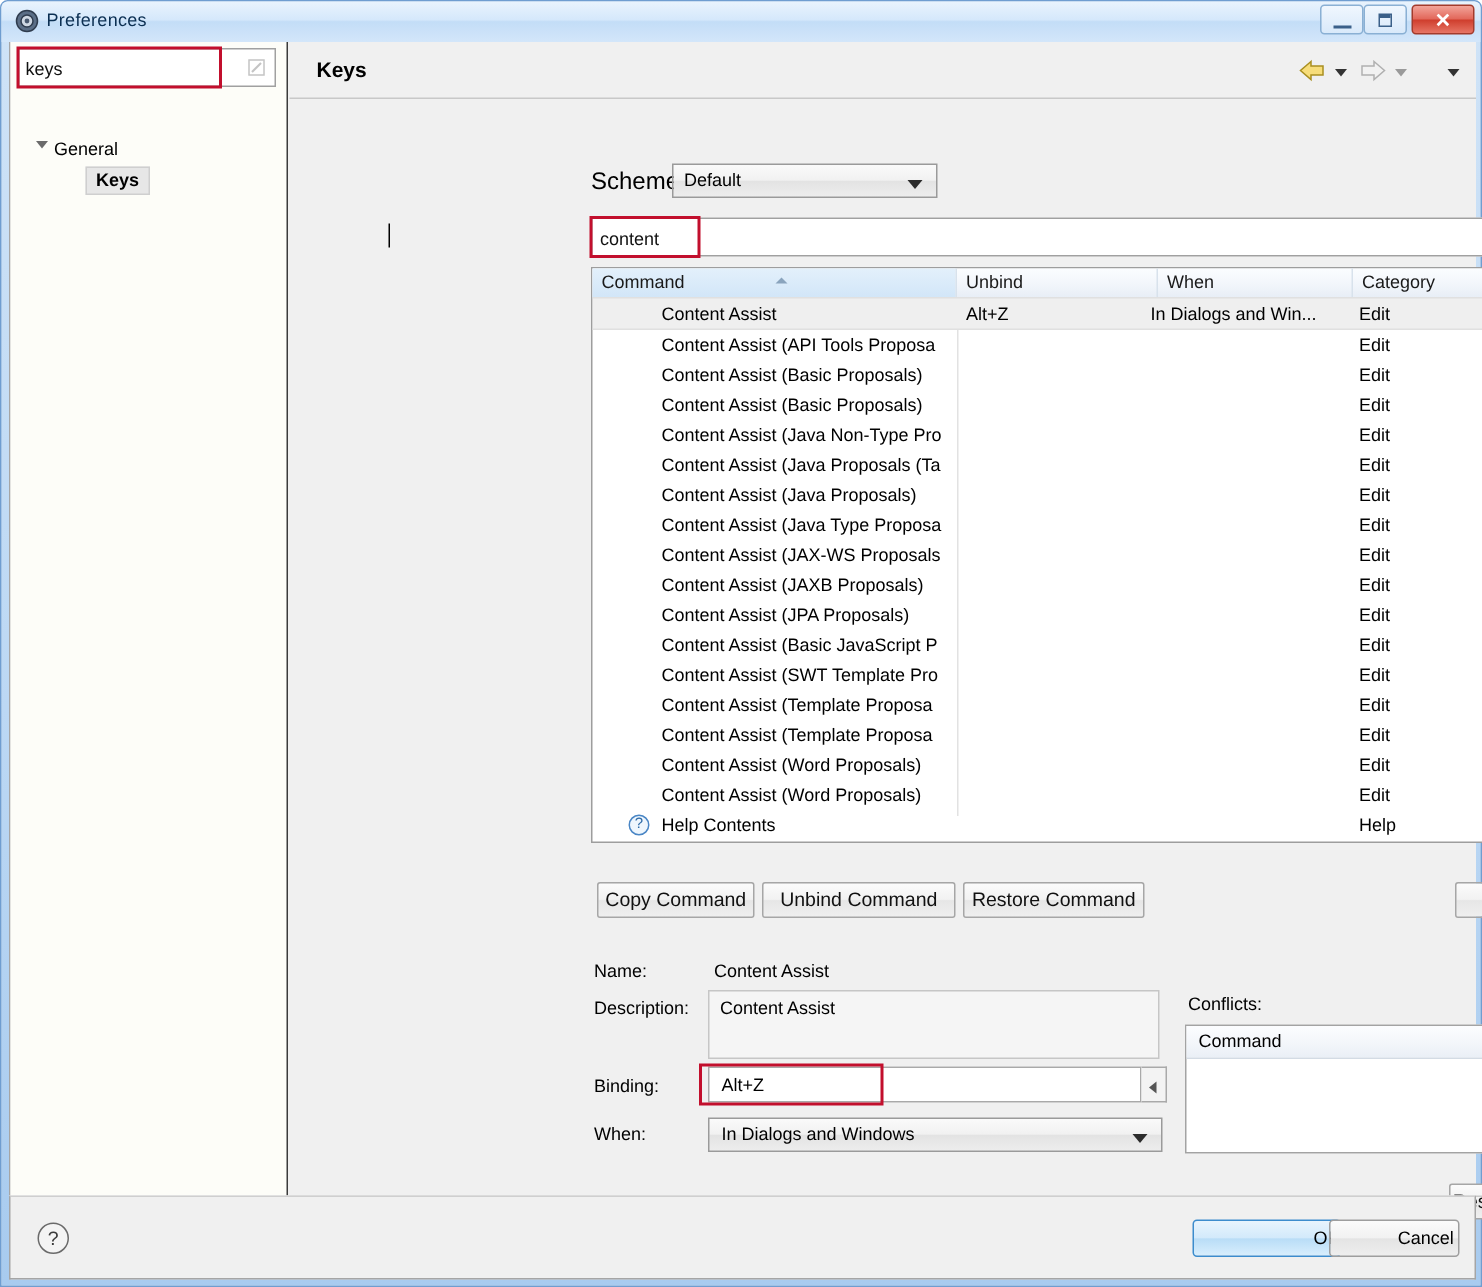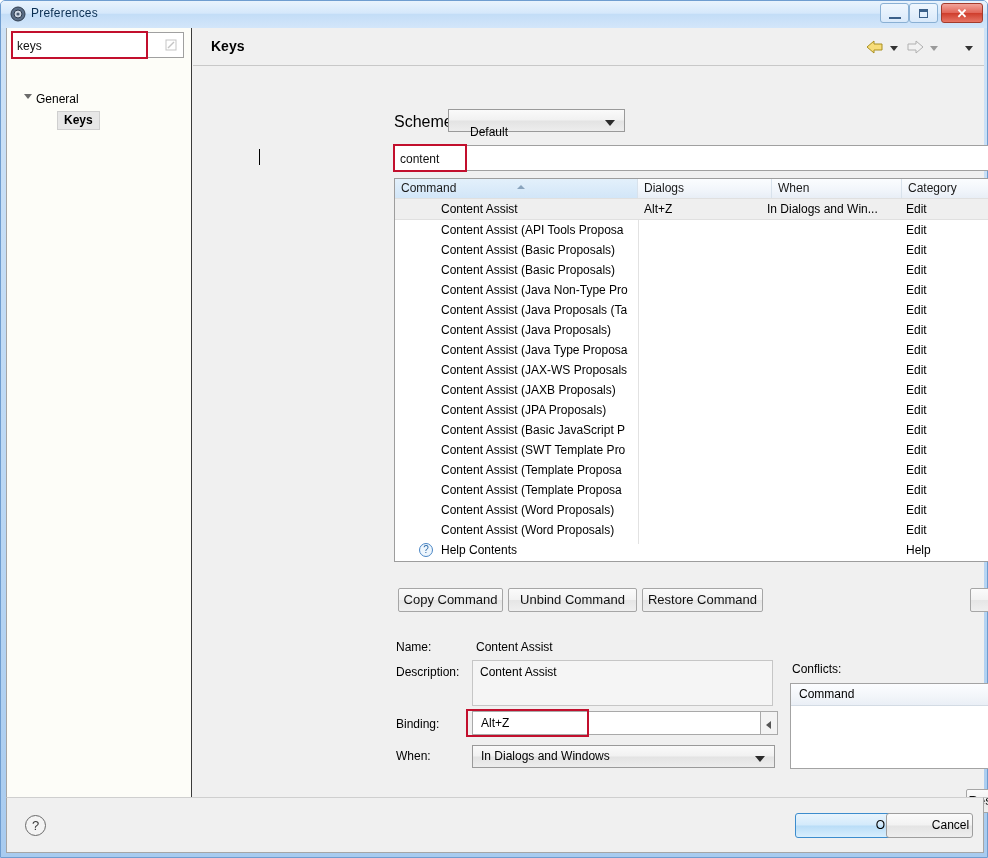--- a/index.html
+++ b/index.html
@@ -161,21 +161,21 @@
   }
 
   
   #scheme-label { position:absolute; left:201px; top:85px; font-size:16px; }
   #scheme-combo {
     position:absolute; left:255px; top:81px;
     width:177px; height:23px; box-sizing:border-box;
     border:1px solid #9a9a9a;
     background: linear-gradient(to bottom,#fafafa 0%,#f1f1f1 48%,#e3e3e3 52%,#ededed 100%);
   }
-  #scheme-value { position:absolute; left:7px; top:15px; font-size:12px;margin-left:14px; }
+  #scheme-value { position:absolute; left:7px; top:3px; font-size:12px; }
   #scheme-caret {
     position:absolute; right:9px; top:10px; width:0;height:0;
     border-left:5px solid transparent;border-right:5px solid transparent;
     border-top:6px solid #2b2b2b;
   }
 
   
   #cmdfilter-wrap {
     position:absolute; left:201px; top:117px;
     width:776px; height:26px; box-sizing:border-box;
@@ -435,21 +435,21 @@
         <input id="cmdfilter-input" type="text" value="content" style="">
 
       </div>
       <div id="cmdfilter-caret"></div>
       <div id="cmdfilter-redbox"></div>
 
       <div id="table-wrap">
         <div id="table-head">
           <div class="th" id="th-command">Command</div>
           <div id="sort-asc"></div>
-          <div class="th" id="th-binding">Dialogs</div>
+          <div class="th" id="th-binding">Unbind</div>
           <div class="th" id="th-when">When</div>
           <div class="th" id="th-category">Category</div>
 
         </div>
 
         <div id="col-rule"></div>
         <div id="rows">
             <div class="row sel">
               <div class="c c-cmd">Content Assist</div>
               <div class="c c-bind">Alt+Z</div>

